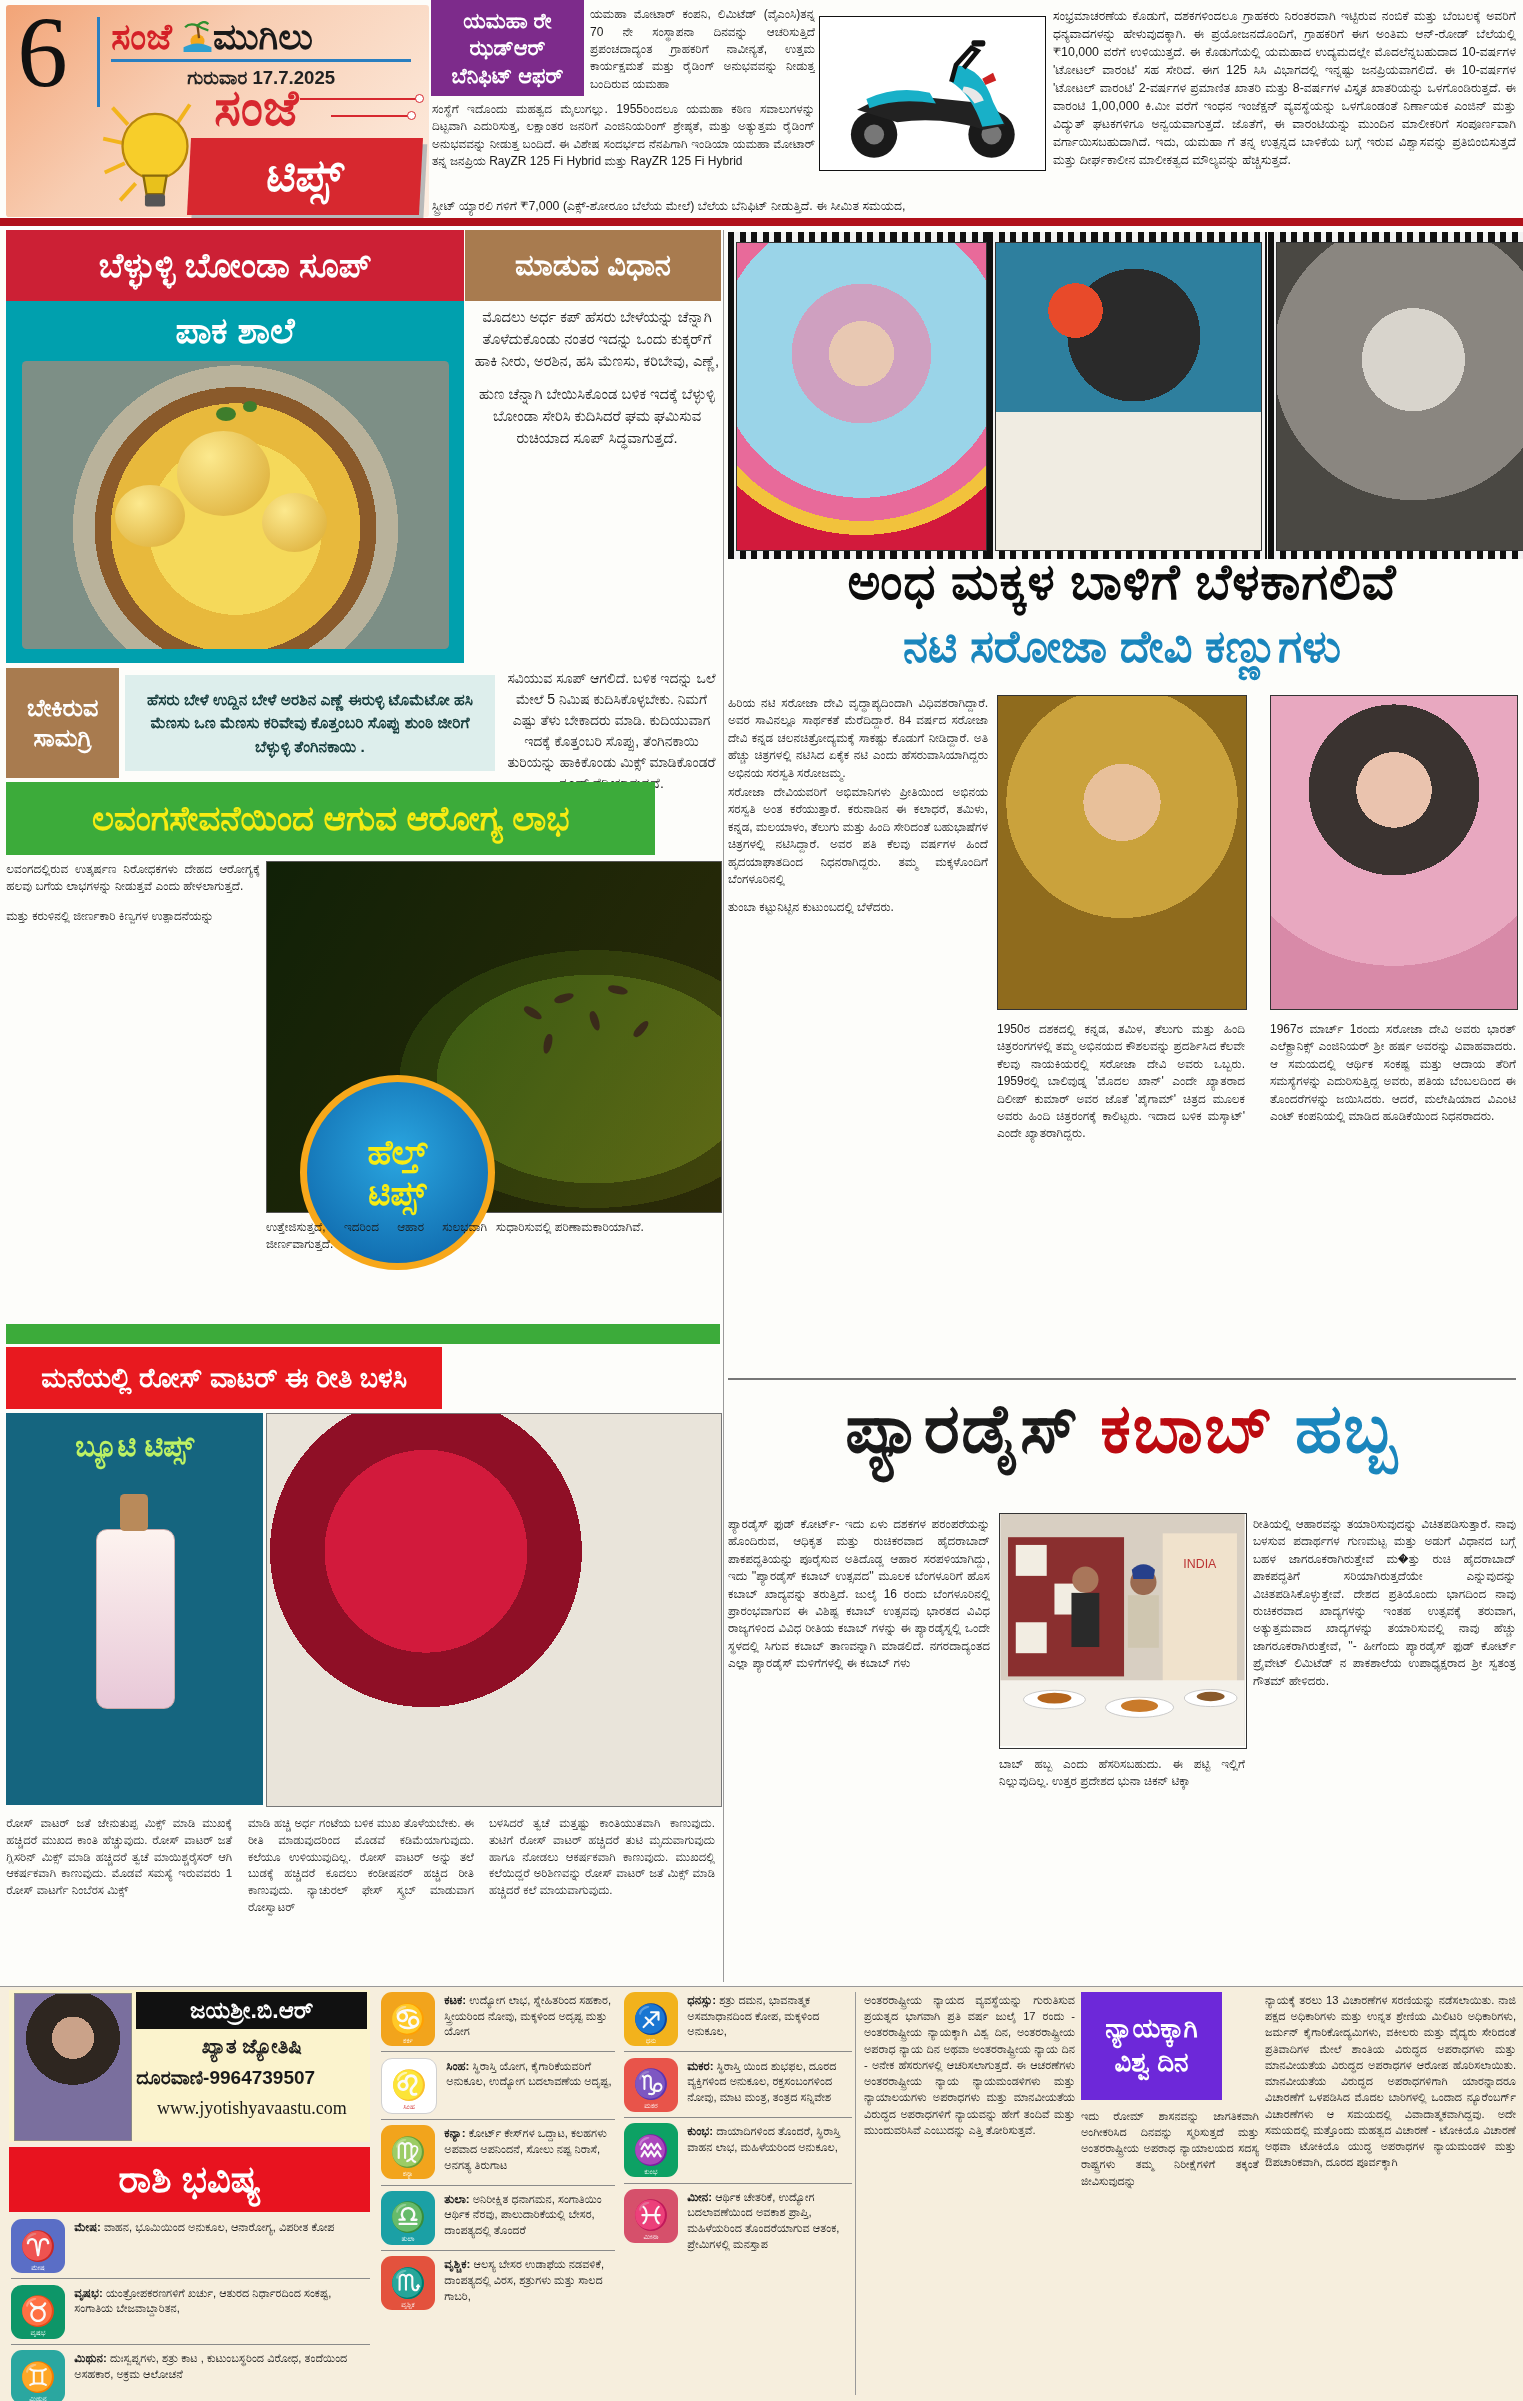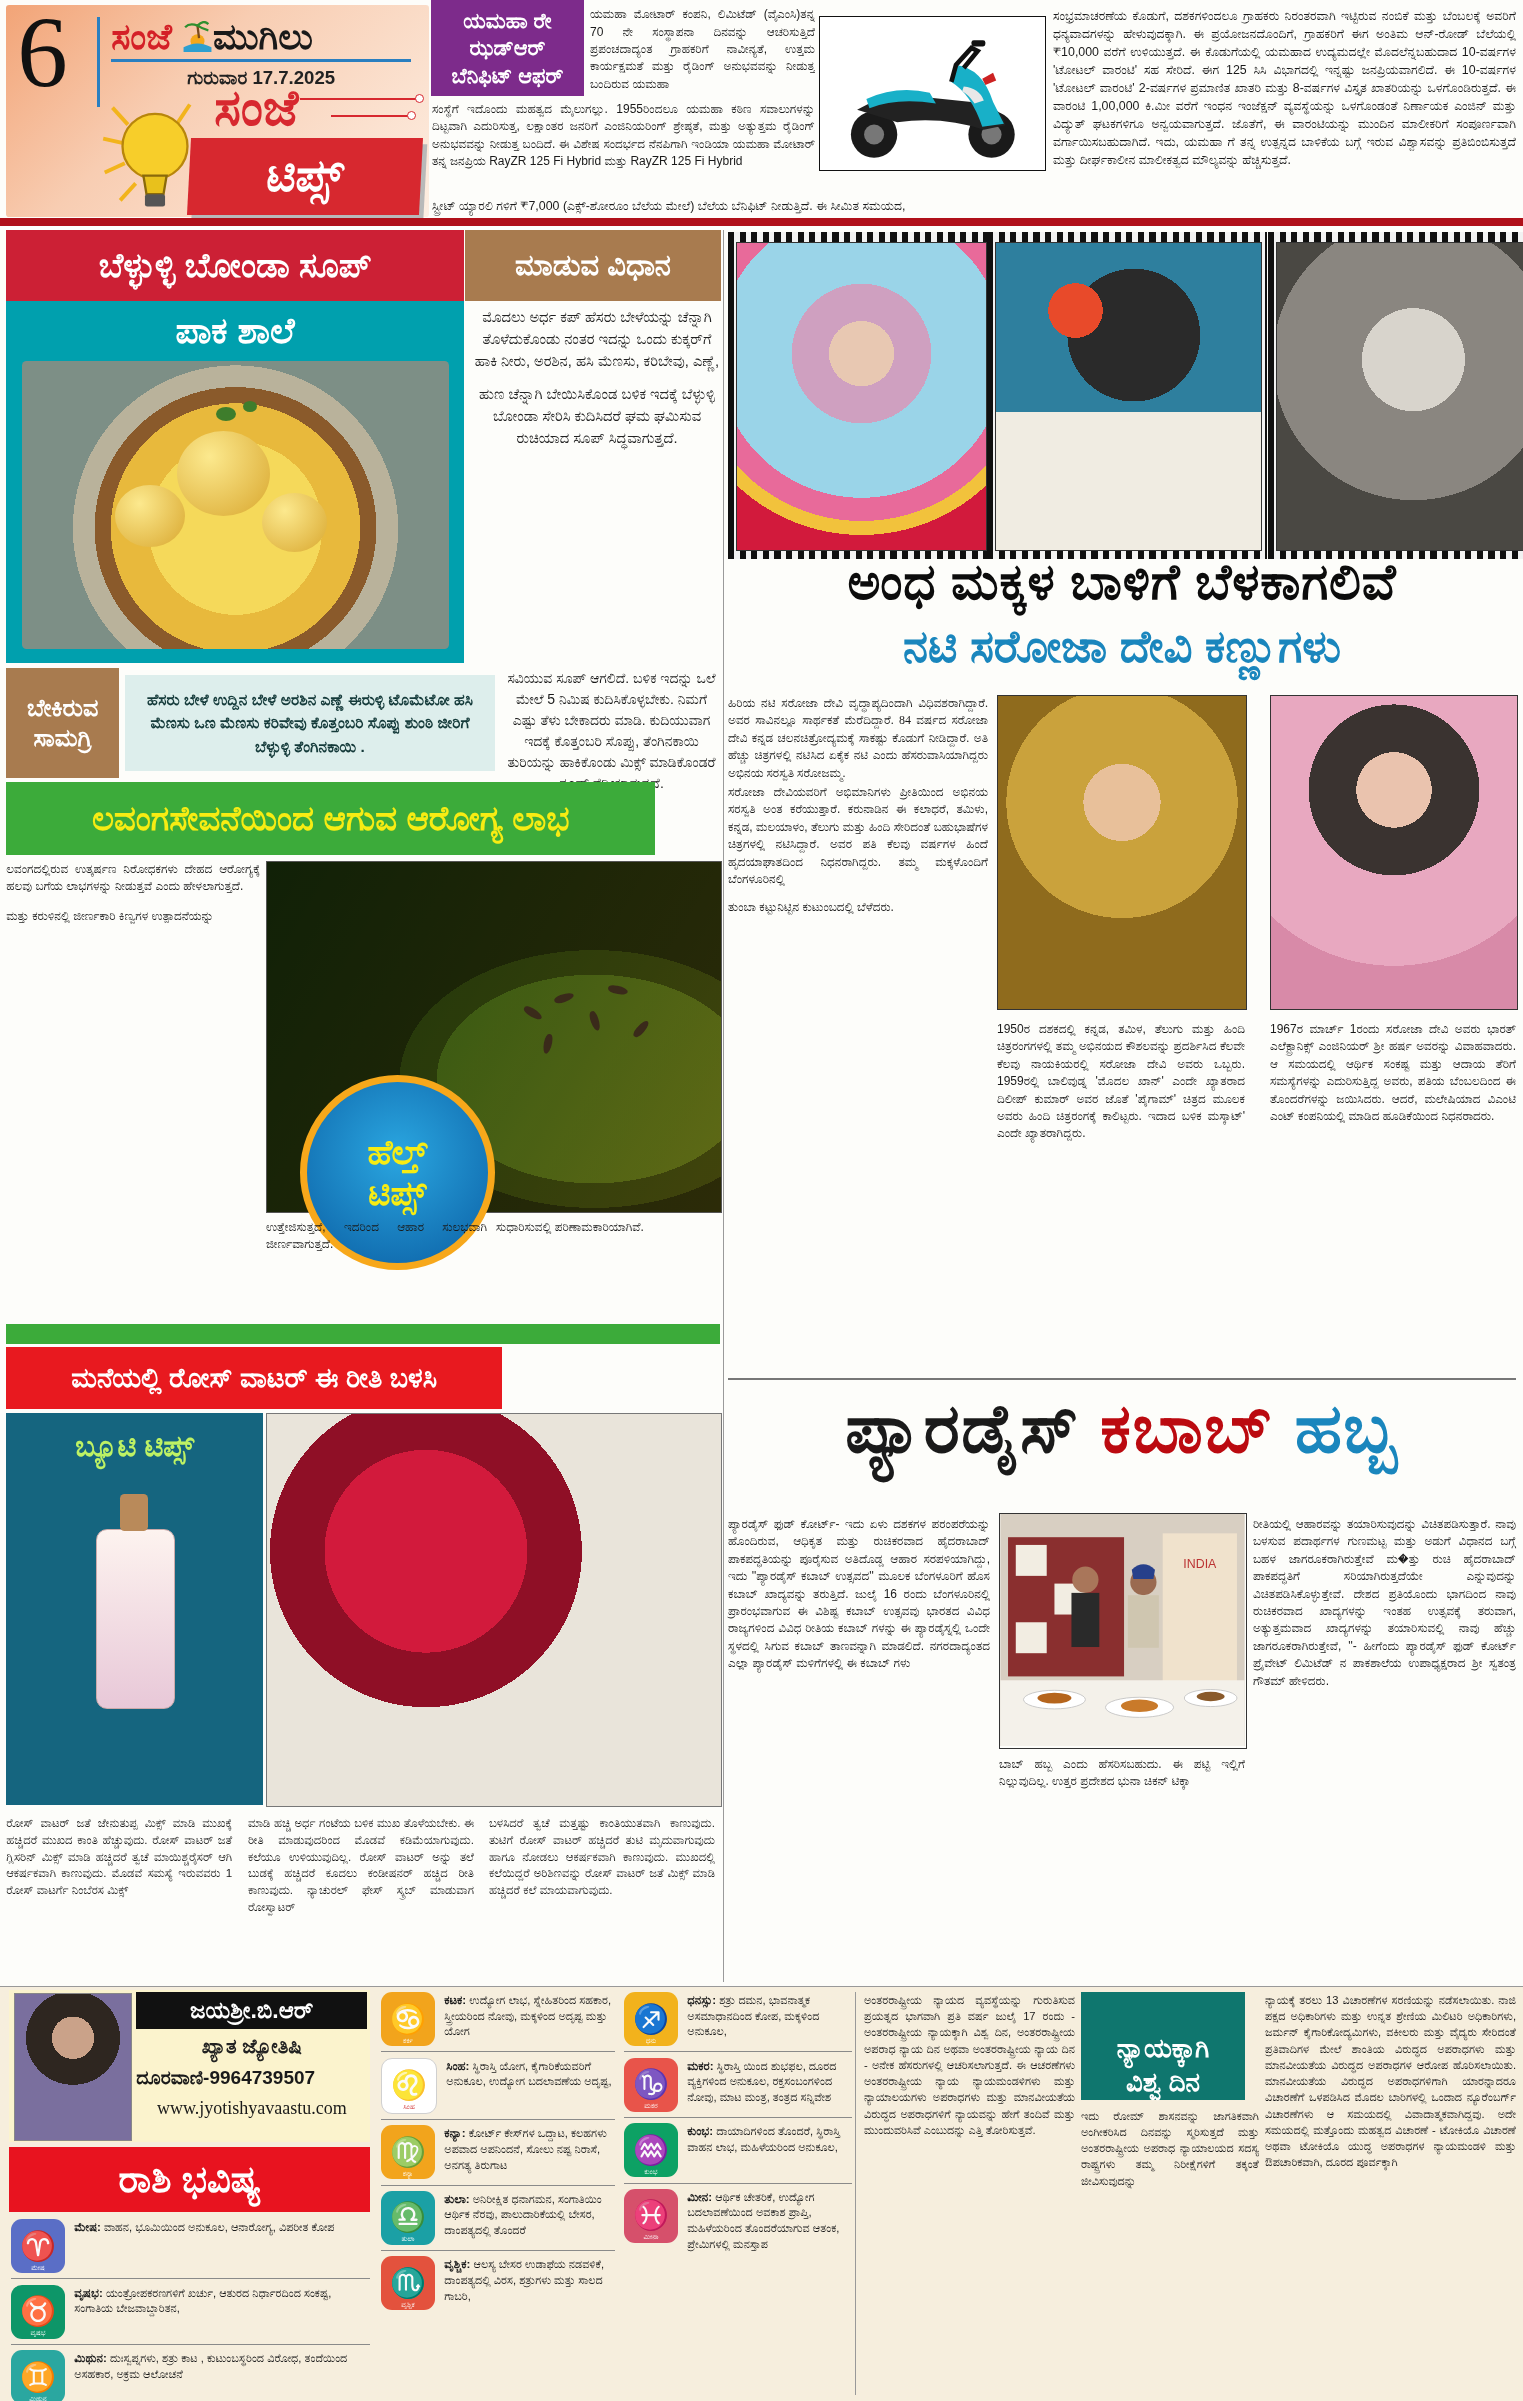--- a/index.html
+++ b/index.html
@@ -50,21 +50,21 @@
      background:radial-gradient(ellipse at 72% 62%,#caa45a 0 34%,#8a6a33 34% 42%,#5d4322 42% 100%),linear-gradient(120deg,#2e7d32,#79a43c);
      background-blend-mode:multiply;}
   .clove-dot{position:absolute;background:#3a2a1a;border-radius:40% 60% 50% 50%;}
   #health-badge{left:300px;top:1075px;width:181px;height:181px;border-radius:50%;
      background:radial-gradient(circle at 50% 40%,#2aa6e0,#0b5fa4);border:7.7px solid #f7a81b;}
   #health-badge div{font-size:34px;font-weight:800;color:#f7ec13;line-height:1.2;}
   #clove-b1{left:266px;top:1219px;width:221px;height:101px;}
   #clove-b2{left:496px;top:1219px;width:225px;height:101px;}
   
   #green-thin{left:6.2px;top:1324px;width:714px;height:20px;background:#3cab3a;}
-  #rose-red{left:6.2px;top:1347px;width:496px;height:62px;background:#e8191f;}
+  #rose-red{left:6.2px;top:1347px;width:436px;height:62px;background:#e8191f;}
   #rose-red div{font-size:27px;font-weight:800;}
   #beauty-panel{left:6.2px;top:1413px;width:257px;height:392px;background:#15657f;}
   #beauty-panel .badge{font-size:29px;font-weight:800;color:#bef264;text-align:center;padding-top:17px;}
   #bottle{position:absolute;left:90px;top:116px;width:77px;height:178px;background:linear-gradient(#fdf3ef,#e8c8d8);border-radius:11px;border:1.5px solid #caa;}
   #bottle:before{content:"";position:absolute;left:23px;top:-36px;width:28px;height:37px;background:#b98a5a;border-radius:4.6px;}
   #rose-img{left:266px;top:1413px;width:454px;height:392px;border:0.8px solid #777;
      background:radial-gradient(circle at 35% 35%,#d21a3c 0 26%,#8f0f26 26% 40%,#e9e4da 40% 100%),radial-gradient(circle at 75% 80%,#3f7d35 0 18%,transparent 18%);}
   .rose-col{top:1815px;width:226px;height:169px;font-size:11.6px;}
   
   #vdiv{left:723px;top:230px;width:0.8px;height:1752px;background:#9a9a9a;}
@@ -114,21 +114,21 @@
   .z0{background:#5a6ec6;} .z1{background:#0d9668;} .z2{background:#2aa7a0;}
   .z3{background:#f2a41c;} .z4{background:#fff;border:0.8px solid #d0d0d0;} .z4 .zsym,.z4 .zlab{color:#cf3030;}
   .z5{background:#f2a41c;} .z6{background:#1ba0a5;} .z7{background:#e3523d;}
   .z8{background:#f2b21c;} .z9{background:#e8544a;} .z10{background:#0da164;} .z11{background:#d6506b;}
   #zcol1{left:11px;top:2219px;width:359px;}
   #zcol2{left:381px;top:1992px;width:234px;}
   #zcol3{left:624px;top:1992px;width:228px;}
   #jdiv{left:855px;top:1992px;width:0.8px;height:403px;background:#999;}
   #just-colA{left:864px;top:1992px;width:211px;height:403px;font-size:11.2px;}
   #just-mid{left:1081px;top:1992px;width:178px;}
-  #just-box{width:164px;height:108px;background:#0f766e;align-items:flex-end;}
+  #just-box{width:141px;height:108px;background:#6d28d9;}
   #just-box div{font-size:26px;font-weight:800;line-height:1.3;}
   #just-colB{margin-top:7.7px;font-size:11.2px;}
   #just-colC{left:1265px;top:1992px;width:251px;height:403px;font-size:11.2px;}
 </style>
 </head>
 <body>
 
 <div id="page">
 
   <div class="abs" id="hdr-left">

